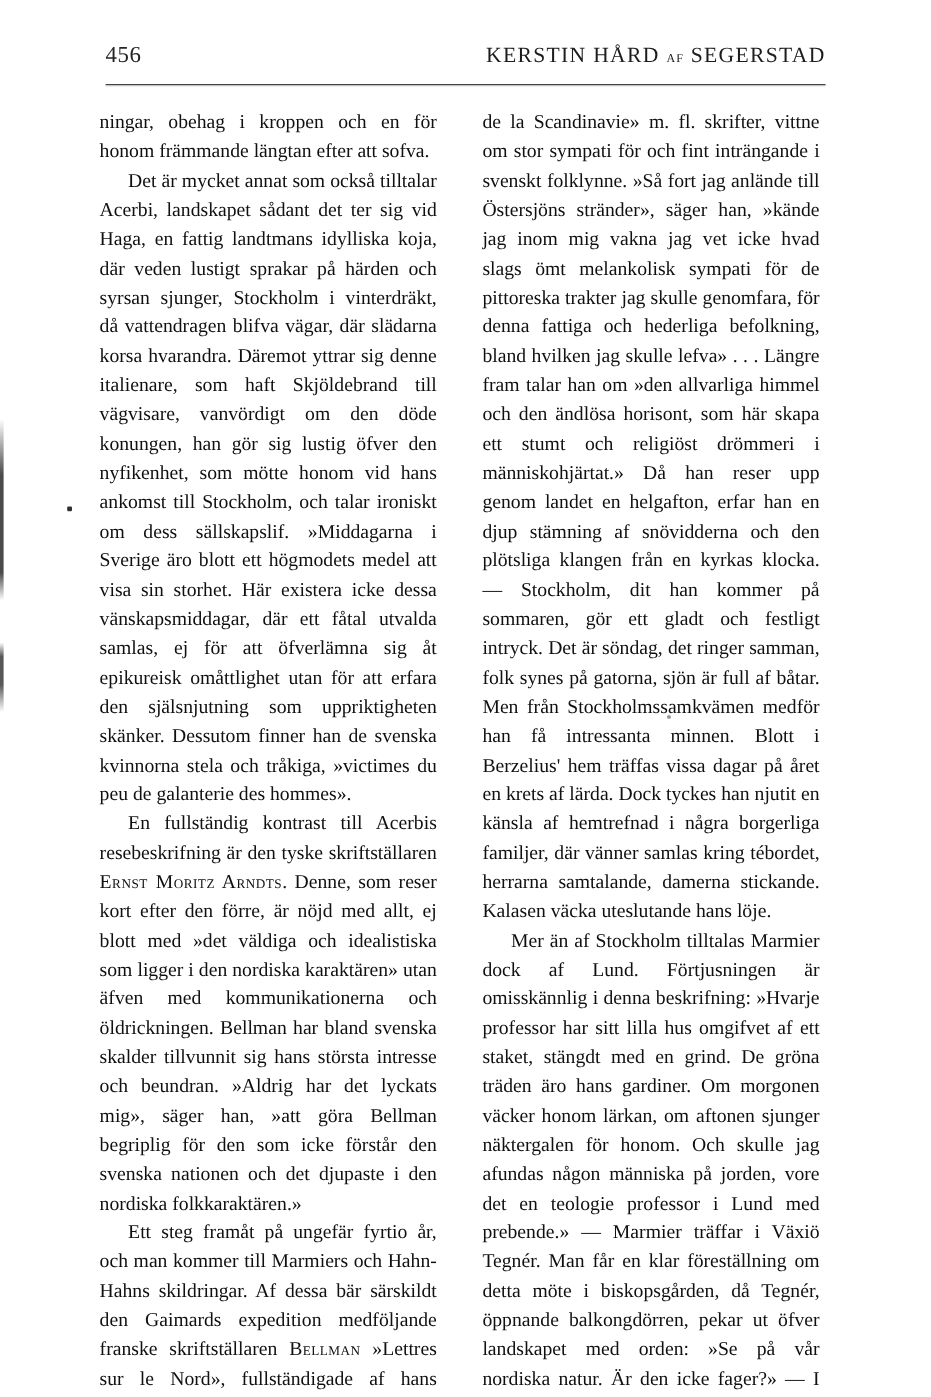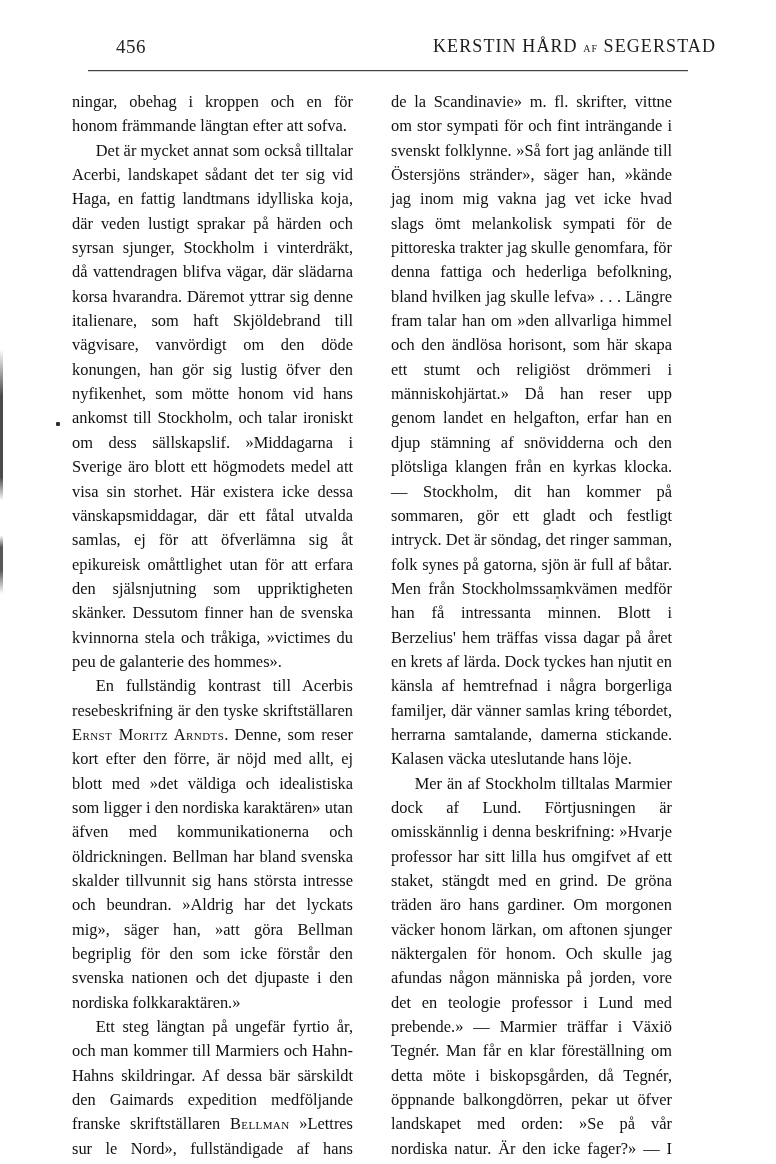--- a/index.html
+++ b/index.html
@@ -40,21 +40,20 @@
     height: 1164px;
   }
 
   
   .runhead {
     position: absolute;
     left: 88px;
     top: 36px;
     width: 600px;
     height: 26px;
-    margin-left: 28px;
   }
   .folio {
     position: absolute;
     left: 0;
     top: 0;
     font-size: 19px;
     letter-spacing: .5px;
     color: #242424;
   }
   .runtitle {
@@ -86,21 +85,21 @@
     position: absolute;
     left: 0; top: 1px;
     width: 600px; height: 1px;
     background: #9a9a9a;
     opacity: .45;
   }
 
   
   .cols {
     position: absolute;
-    left: 72px;
+    left: 83px;
     top: 90px;
     width: 600px;
     height: 990px;
     text-decoration: underline;
   }
   .col {
     position: absolute;
     top: 0;
     width: 281px;
     font-size: 16.4px;
@@ -168,21 +167,21 @@
   </div>
 
   <div class="rule"></div>
 
   <div class="cols">
 
     <div class="col col-left">
       <p>ningar, obehag i kroppen och en för honom främmande längtan efter att sofva.</p>
       <p class="indent">Det är mycket annat som också tilltalar Acerbi, landskapet sådant det ter sig vid Haga, en fattig landtmans idylliska koja, där veden lustigt sprakar på härden och syrsan sjunger, Stockholm i vinterdräkt, då vattendragen blifva vägar, där slädarna korsa hvarandra. Däremot yttrar sig denne italienare, som haft Skjöldebrand till vägvisare, vanvördigt om den döde konungen, han gör sig lustig öfver den nyfikenhet, som mötte honom vid hans ankomst till Stockholm, och talar ironiskt om dess sällskapslif. »Middagarna i Sverige äro blott ett högmodets medel att visa sin storhet. Här existera icke dessa vänskapsmiddagar, där ett fåtal utvalda samlas, ej för att öfverlämna sig åt epikureisk omåttlighet utan för att erfara den själsnjutning som uppriktigheten skänker. Dessutom finner han de svenska kvinnorna stela och tråkiga, »victimes du peu de galanterie des hommes».</p>
       <p class="indent"><span>En fullständig kontrast till Acerbis resebeskrifning är den tyske skriftställaren </span><span class="sc">Ernst Moritz Arndts</span><span>. Denne, som reser kort efter den förre, är nöjd med allt, ej blott med »det väldiga och idealistiska som ligger i den nordiska karaktären» utan äfven med kommunikationerna och öldrickningen. Bellman har bland svenska skalder tillvunnit sig hans största intresse och beundran. »Aldrig har det lyckats mig», säger han, »att göra Bellman begriplig för den som icke förstår den svenska nationen och det djupaste i den nordiska folkkaraktären.»</span></p>
-      <p class="indent lastfull"><span>Ett steg längtan på ungefär fyrtio år, och man kommer till Marmiers och Hahn-Hahns skildringar. Af dessa bär särskildt den Gaimards expedition medföljande franske skriftställaren </span><span class="sc">Bellman</span><span> »Lettres sur le Nord», fullständigade af hans »Littérature scandinave» och »Histoire</span></p>
+      <p class="indent lastfull"><span>Ett steg framåt på ungefär fyrtio år, och man kommer till Marmiers och Hahn-Hahns skildringar. Af dessa bär särskildt den Gaimards expedition medföljande franske skriftställaren </span><span class="sc">Bellman</span><span> »Lettres sur le Nord», fullständigade af hans »Littérature scandinave» och »Histoire</span></p>
     </div>
 
     <div class="col col-right">
       <p>de la Scandinavie» m. fl. skrifter, vittne om stor sympati för och fint inträngande i svenskt folklynne. »Så fort jag anlände till Östersjöns stränder», säger han, »kände jag inom mig vakna jag vet icke hvad slags ömt melankolisk sympati för de pittoreska trakter jag skulle genomfara, för denna fattiga och hederliga befolkning, bland hvilken jag skulle lefva» . . . Längre fram talar han om »den allvarliga himmel och den ändlösa horisont, som här skapa ett stumt och religiöst drömmeri i människohjärtat.» Då han reser upp genom landet en helgafton, erfar han en djup stämning af snövidderna och den plötsliga klangen från en kyrkas klocka. — Stockholm, dit han kommer på sommaren, gör ett gladt och festligt intryck. Det är söndag, det ringer samman, folk synes på gatorna, sjön är full af båtar. Men från Stockholmssamkvämen medför han få intressanta minnen. Blott i Berzelius' hem träffas vissa dagar på året en krets af lärda. Dock tyckes han njutit en känsla af hemtrefnad i några borgerliga familjer, där vänner samlas kring tébordet, herrarna samtalande, damerna stickande. Kalasen väcka uteslutande hans löje.</p>
       <p class="indent lastfull">Mer än af Stockholm tilltalas Marmier dock af Lund. Förtjusningen är omisskännlig i denna beskrifning: »Hvarje professor har sitt lilla hus omgifvet af ett staket, stängdt med en grind. De gröna träden äro hans gardiner. Om morgonen väcker honom lärkan, om aftonen sjunger näktergalen för honom. Och skulle jag afundas någon människa på jorden, vore det en teologie professor i Lund med prebende.» — Marmier träffar i Växiö Tegnér. Man får en klar föreställning om detta möte i biskopsgården, då Tegnér, öppnande balkongdörren, pekar ut öfver landskapet med orden: »Se på vår nordiska natur. Är den icke fager?» — I Lappland slutligen lär</p>
     </div>
 
   </div>
 
   <div class="speck"></div>

